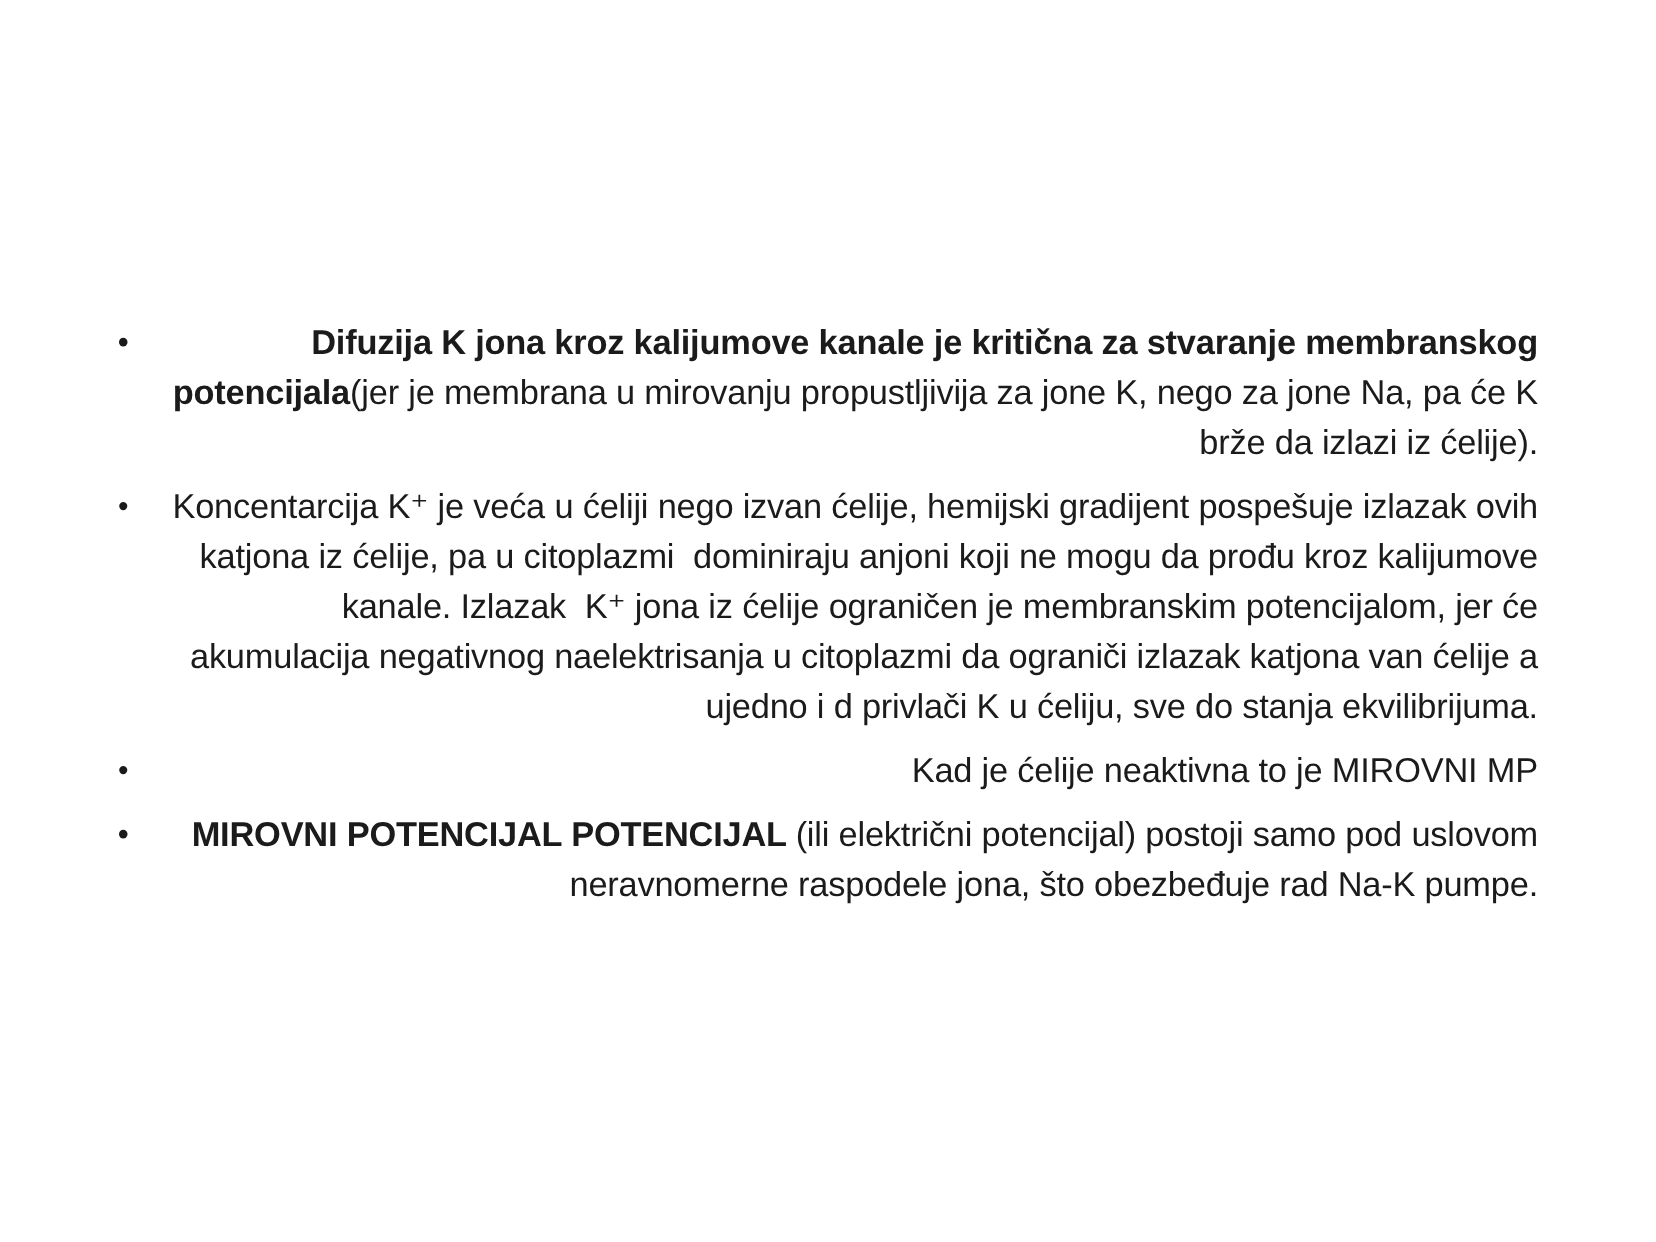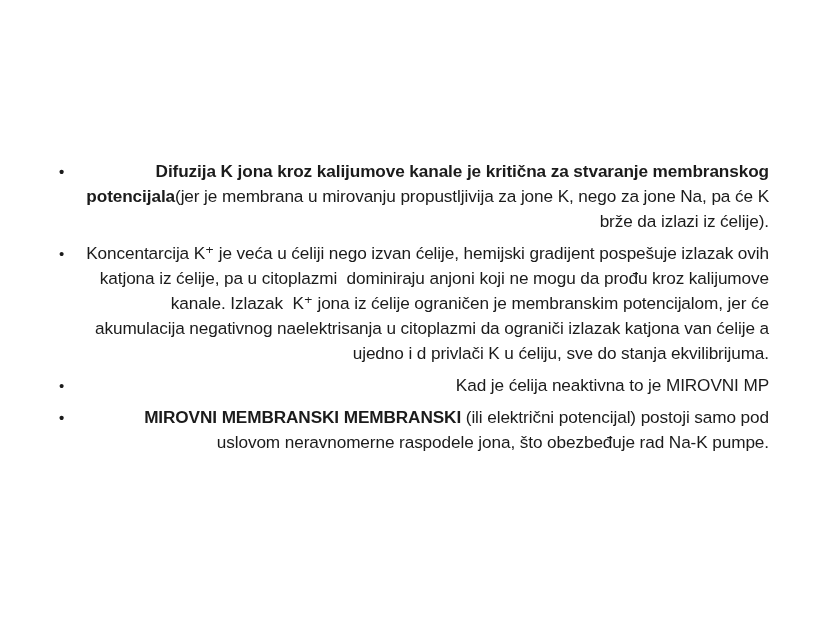--- a/index.html
+++ b/index.html
@@ -59,20 +59,20 @@
     <li class="bullet">
       <span class="marker bold">•</span>
       <div class="text"><span class="run-bold">Difuzija K jona kroz kalijumove kanale je kritična za stvaranje membranskog potencijala</span><span class="run-regular">(jer je membrana u mirovanju propustljivija za jone K, nego za jone Na, pa će K brže da izlazi iz ćelije).</span></div>
     </li>
     <li class="bullet">
       <span class="marker">•</span>
       <div class="text"><span class="run-regular">Koncentarcija K⁺ je veća u ćeliji nego izvan ćelije, hemijski gradijent pospešuje izlazak ovih katjona iz ćelije, pa u citoplazmi  dominiraju anjoni koji ne mogu da prođu kroz kalijumove kanale. Izlazak  K⁺ jona iz ćelije ograničen je membranskim potencijalom, jer će akumulacija negativnog naelektrisanja u citoplazmi da ograniči izlazak katjona van ćelije a ujedno i d privlači K u ćeliju, sve do stanja ekvilibrijuma.</span></div>
     </li>
     <li class="bullet">
       <span class="marker">•</span>
-      <div class="text"><span class="run-regular">Kad je ćelija neaktivna to je MIROVNI MP</span></div>
+      <div class="text"><span class="run-regular">Kad je ćelije neaktivna to je MIROVNI MP</span></div>
     </li>
     <li class="bullet">
       <span class="marker bold">•</span>
-      <div class="text"><span class="run-bold">MIROVNI MEMBRANSKI MEMBRANSKI </span><span class="run-regular">(ili električni potencijal) postoji samo pod uslovom neravnomerne raspodele jona, što obezbeđuje rad Na-K pumpe.</span></div>
+      <div class="text"><span class="run-bold">MIROVNI POTENCIJAL POTENCIJAL </span><span class="run-regular">(ili električni potencijal) postoji samo pod uslovom neravnomerne raspodele jona, što obezbeđuje rad Na-K pumpe.</span></div>
     </li>
   </ul>
 </div>
 
 </body></html>

